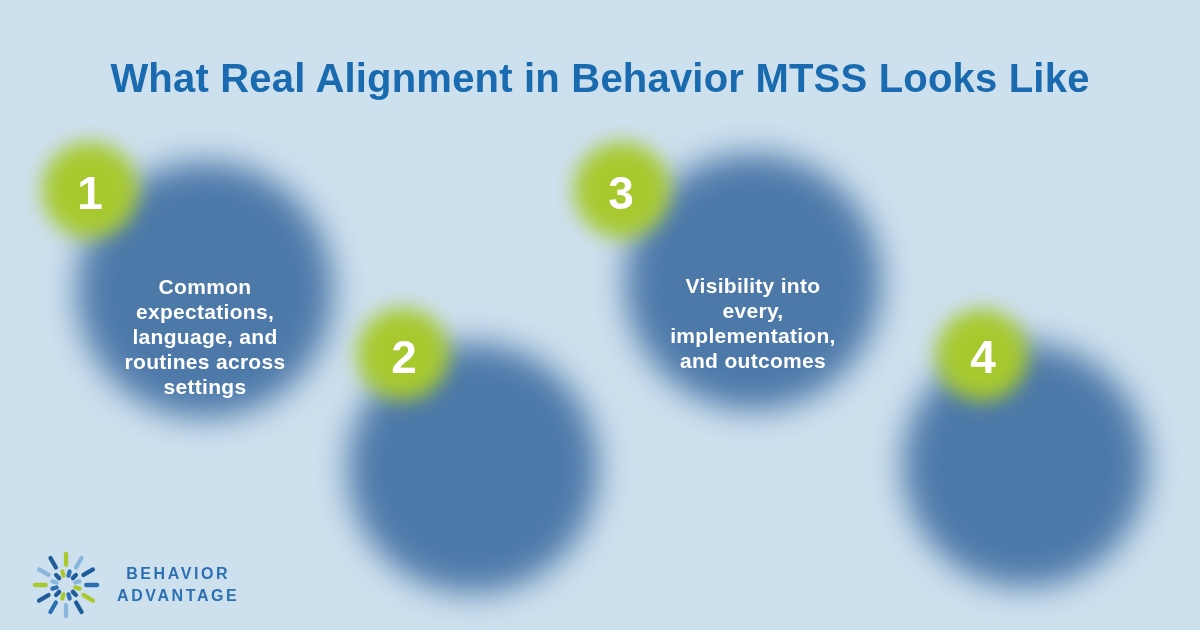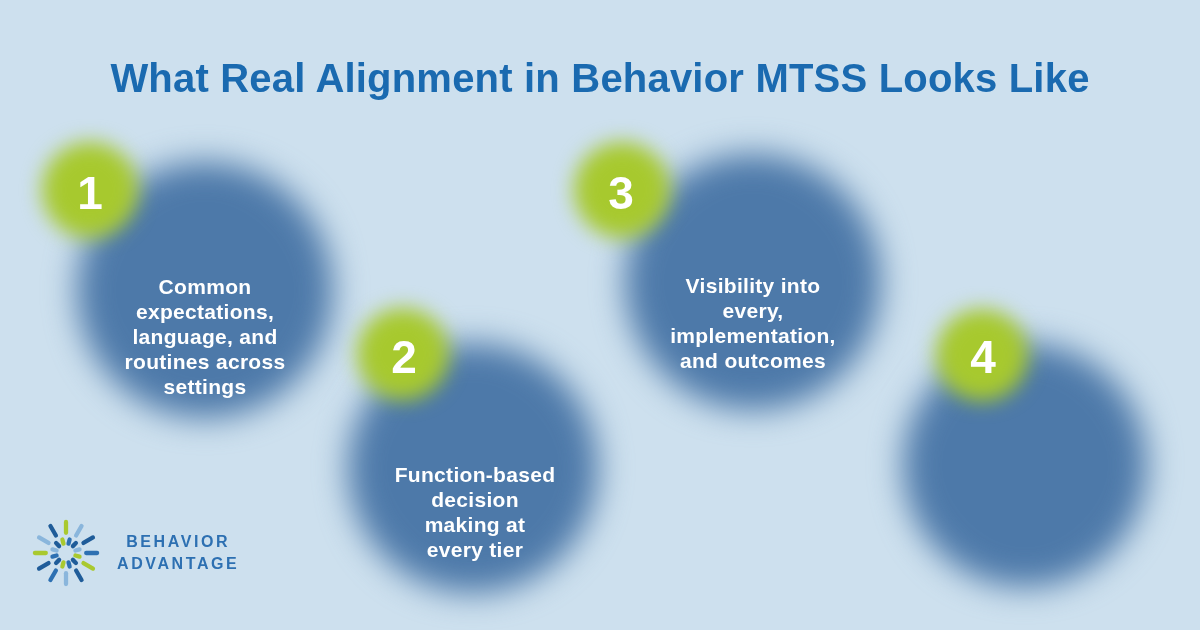--- a/index.html
+++ b/index.html
@@ -66,21 +66,21 @@
     white-space: pre-line;
     margin-top: 43px;
   }
   .text-1 { left: 205px;  top: 294px; }
   .text-2 { left: 475px;  top: 470px; }
   .text-3 { left: 753px;  top: 281px; }
   .text-4 { left: 1027px; top: 470px; }
   .logo {
     position: absolute;
     left: 28px;
-    top: 515px;
+    top: 547px;
     display: flex;
     align-items: center;
     gap: 13px;
   }
   .logo-burst { width: 76px; height: 76px; }
   .logo-text {
     color: #2d70b2;
     font-size: 16px;
     font-weight: 700;
     letter-spacing: 2.6px;
@@ -100,24 +100,20 @@
   <div class="badge-num num-1">1</div>
   <div class="bubble-text text-1">Common
 expectations,
 language, and
 routines across
 settings</div>
 
   <div class="blob blob-2"></div>
   <div class="badge badge-2"></div>
   <div class="badge-num num-2">2</div>
-  <div class="bubble-text text-2">Function-based
-decision
-making at
-every tier</div>
 
   <div class="blob blob-3"></div>
   <div class="badge badge-3"></div>
   <div class="badge-num num-3">3</div>
   <div class="bubble-text text-3">Visibility into
 every,
 implementation,
 and outcomes</div>
 
   <div class="blob blob-4"></div>

